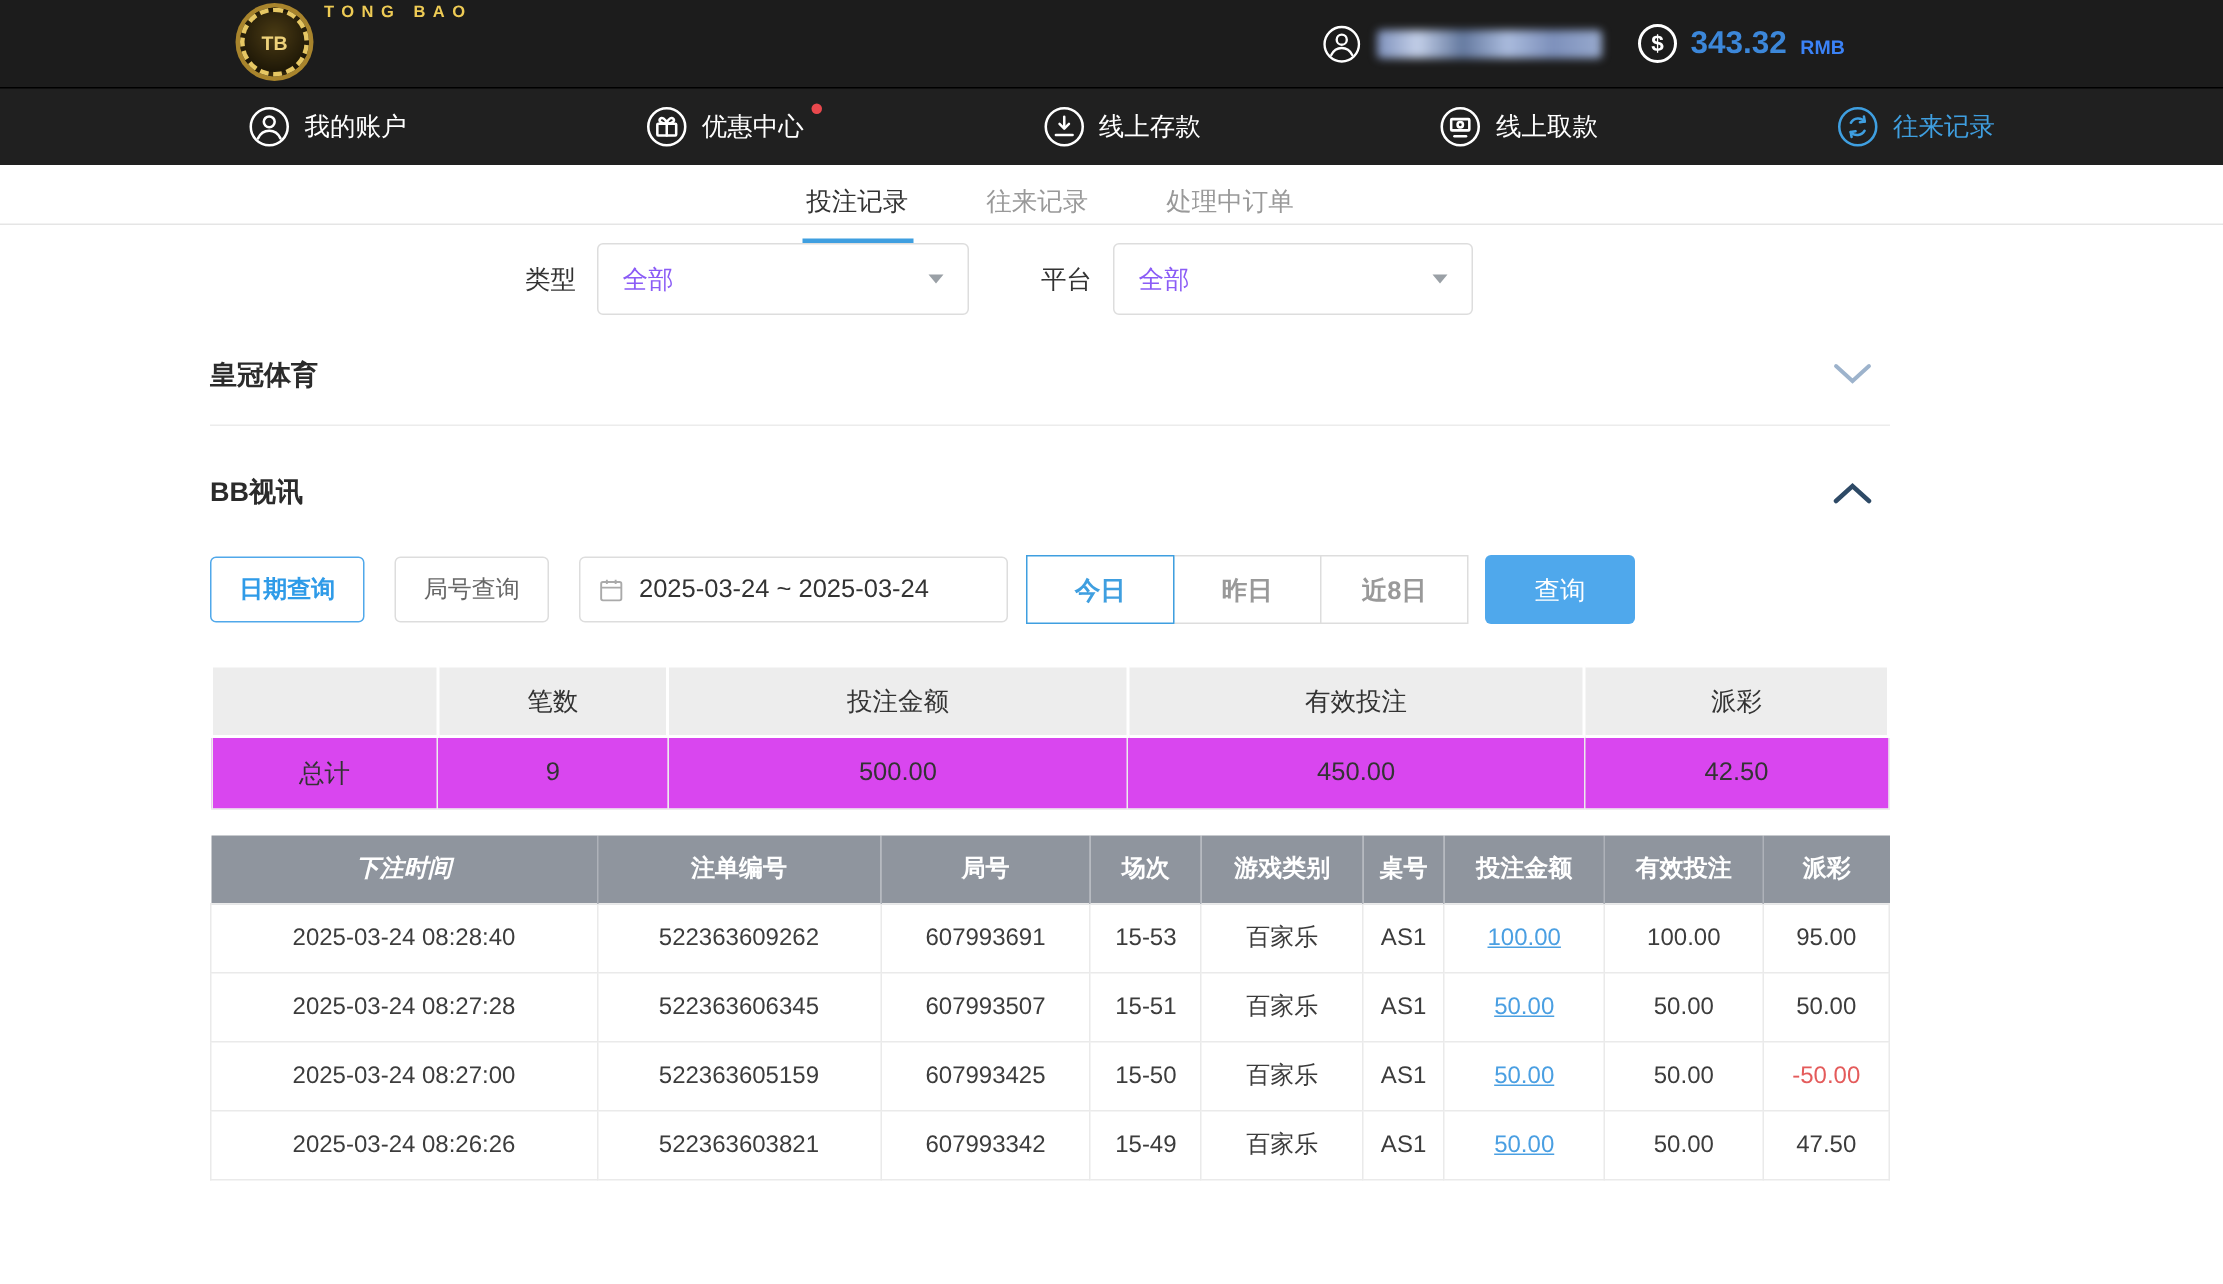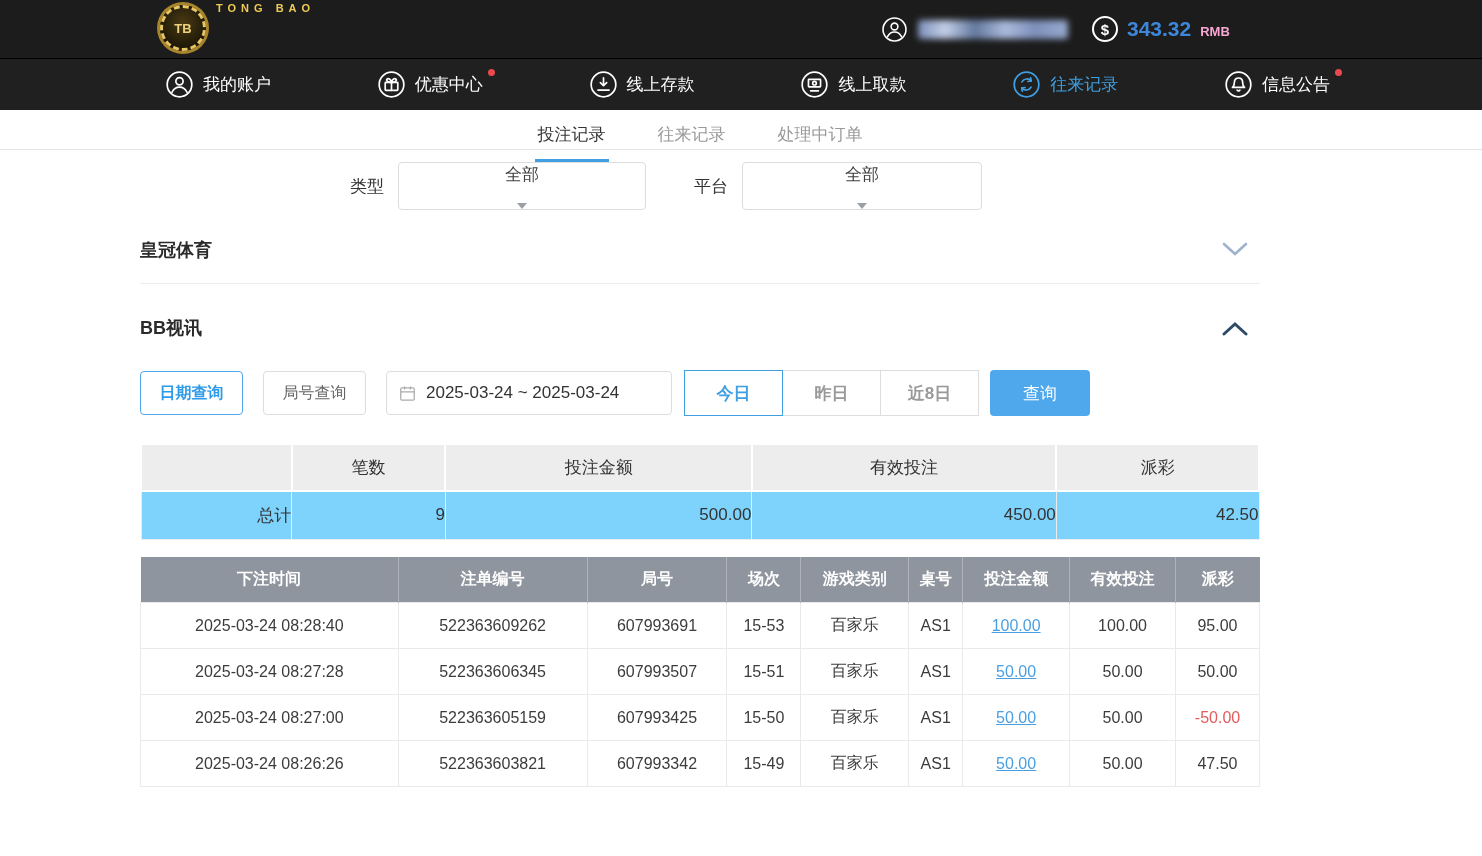--- a/index.html
+++ b/index.html
@@ -16,21 +16,21 @@
   .logo-main { font-size:29px; font-weight:bold; color:#f3d361; letter-spacing:2px;
                text-shadow:0 1px 0 #7a5c10, 0 2px 3px rgba(0,0,0,.65), 0 0 2px rgba(255,255,255,.5); }
   .logo-sub { font-size:11px; font-weight:bold; color:#eecb55; letter-spacing:5px; text-align:right; margin-top:-3px; }
   .user-group { position:absolute; left:881px; top:0; height:58px; display:flex; align-items:center; gap:10px; cursor:pointer; }
   .username-blur { width:150px; height:19px; border-radius:3px; filter:blur(3px);
      background:linear-gradient(90deg,#7d90bb,#c3cfe8 18%,#64799f 38%,#aabbdd 58%,#7d90bb 78%,#98aace); }
   .balance-group { position:absolute; left:1092px; top:0; height:58px; display:flex; align-items:center; gap:9px; }
   .dollar-circle { width:26px; height:26px; border:2px solid #fff; border-radius:50%; color:#fff;
                    font-size:15px; font-weight:bold; display:flex; align-items:center; justify-content:center; }
   .balance-amount { font-size:21px; font-weight:bold; color:#3c87d9; }
-  .balance-cur { font-size:13px; font-weight:bold; color:#f9a8d4; margin-top:4px; }
+  .balance-cur { font-size:13px; font-weight:bold; color:#3b82f6; margin-top:4px; }
 
   
   .mainnav { height:52px; background:#202020; border-top:1px solid #000;
              display:flex; align-items:center; justify-content:space-between;
              padding-left:165px; padding-right:152px; }
   .nav-item { position:relative; display:flex; align-items:center; gap:9px; color:#fff;
               font-size:17px; cursor:pointer; height:52px; }
   .nav-item.active { color:#3f9fe0; }
   .nav-ico { width:29px; height:29px; stroke:currentColor; fill:none; stroke-width:1.4;
              stroke-linecap:round; stroke-linejoin:round; }
@@ -47,21 +47,21 @@
   .tab.active::after { content:""; position:absolute; left:0; right:0; bottom:0; height:3px; background:#3f9fe0; }
 
   
   .content { width:1120px; margin-left:140px; }
 
   .filters { display:flex; align-items:center; margin-top:12px; padding-left:210px; height:48px; }
   .filter-label { font-size:17px; color:#333; margin-right:14px; }
   .ml48 { margin-left:48px; }
   .select { width:248px; height:48px; border:1px solid #ddd; border-radius:4px; background:#fff;
             display:flex; align-items:center; justify-content:space-between; padding:0 16px;
-            font-size:17px; color:#404040; cursor:pointer;flex-direction:column; }
+            font-size:17px; color:#8b5cf6; cursor:pointer; }
   .select.w240 { width:240px; }
   .caret { width:0; height:0; border-left:5px solid transparent; border-right:5px solid transparent;
            border-top:6px solid #9aa0a6; }
 
   .section-header { display:flex; align-items:center; justify-content:space-between; cursor:pointer; }
   .sec1 { margin-top:6px; height:68px; border-bottom:1px solid #ececec; }
   .sec2 { margin-top:14px; height:60px; }
   .section-title { font-size:18px; font-weight:bold; color:#2b2b2b; }
   .chev { margin-right:12px; cursor:pointer; }
 
@@ -79,27 +79,27 @@
           font-size:17px; cursor:pointer; font-family:inherit;font-weight:bold; }
   .gbtn + .gbtn { margin-left:-1px; }
   .gbtn.active { border:1px solid #3f9fe0; color:#3f9fe0; position:relative; z-index:1; }
   .search-btn { width:100px; height:46px; margin-left:11px; background:#4fa8ec; border:none;
                 border-radius:4px; color:#fff; font-size:17px; cursor:pointer; font-family:inherit; }
 
   
   .summary-table { width:100%; border-collapse:collapse; margin-top:27px; font-size:17px; color:#333;
                    border:1px solid #ececec; }
   .summary-table th { background:#ededed; border:2px solid #fff; height:47px; font-weight:normal; }
-  .summary-table td { border:1px solid #ececec; height:48px; text-align:right; background:#7dd3fc; }
+  .summary-table td { border:1px solid #ececec; height:48px; text-align:center; background:#d946ef; }
 
   
   .bet-table { width:100%; border-collapse:collapse; margin-top:17px; font-size:16px; color:#3c3c3c; }
   .bet-table th { background:#8f959e; color:#fff; height:46px; font-weight:bold;
                   border-left:1px solid rgba(255,255,255,.28); }
-  .bet-table th:first-child { border-left:none; }
+  .bet-table th:first-child { border-left:none;font-style:italic; }
   .bet-table td { border:1px solid #eaeaea; height:46px; text-align:center; background:#fff; }
   .bet-link { color:#4a9fe2; text-decoration:underline; cursor:pointer; }
   .neg { color:#e45b5b; }
 </style>
 </head>
 <body>
 
 <div class="topbar">
   <div class="logo">
     <div class="logo-badge">TB</div>
@@ -169,29 +169,20 @@
     <svg class="nav-ico" viewBox="0 0 24 24">
       <circle cx="12" cy="12" r="10.2"></circle>
       <path d="M8.2 9.8a4.7 4.7 0 0 1 7.7-.7"></path>
         <path d="M15.8 14.2a4.7 4.7 0 0 1-7.7.7"></path>
       <path d="M15.4 6.4l.5 2.7-2.7.4"></path>
         <path d="M8.6 17.6l-.5-2.7 2.7-.4"></path>
     </svg>
     <span class="nav-label">往来记录</span>
   </div>
 
-  <div class="nav-item">
-    <svg class="nav-ico" viewBox="0 0 24 24">
-      <circle cx="12" cy="12" r="10.2"></circle>
-      <path d="M12 6.6c2 0 3.4 1.5 3.4 3.6 0 2.6.8 3.6 1.6 4.2H7c.8-.6 1.6-1.6 1.6-4.2 0-2.1 1.4-3.6 3.4-3.6z"></path>
-      <path d="M10.9 16.6a1.2 1.2 0 0 0 2.2 0"></path>
-    </svg>
-    <span class="nav-label">信息公告</span>
-    <span class="badge-dot"></span>
-  </div>
 </div>
 
 <div class="subnav">
   <div class="subnav-inner">
     <div class="tab active">投注记录</div>
     <div class="tab">往来记录</div>
     <div class="tab">处理中订单</div>
   </div>
 </div>
 

